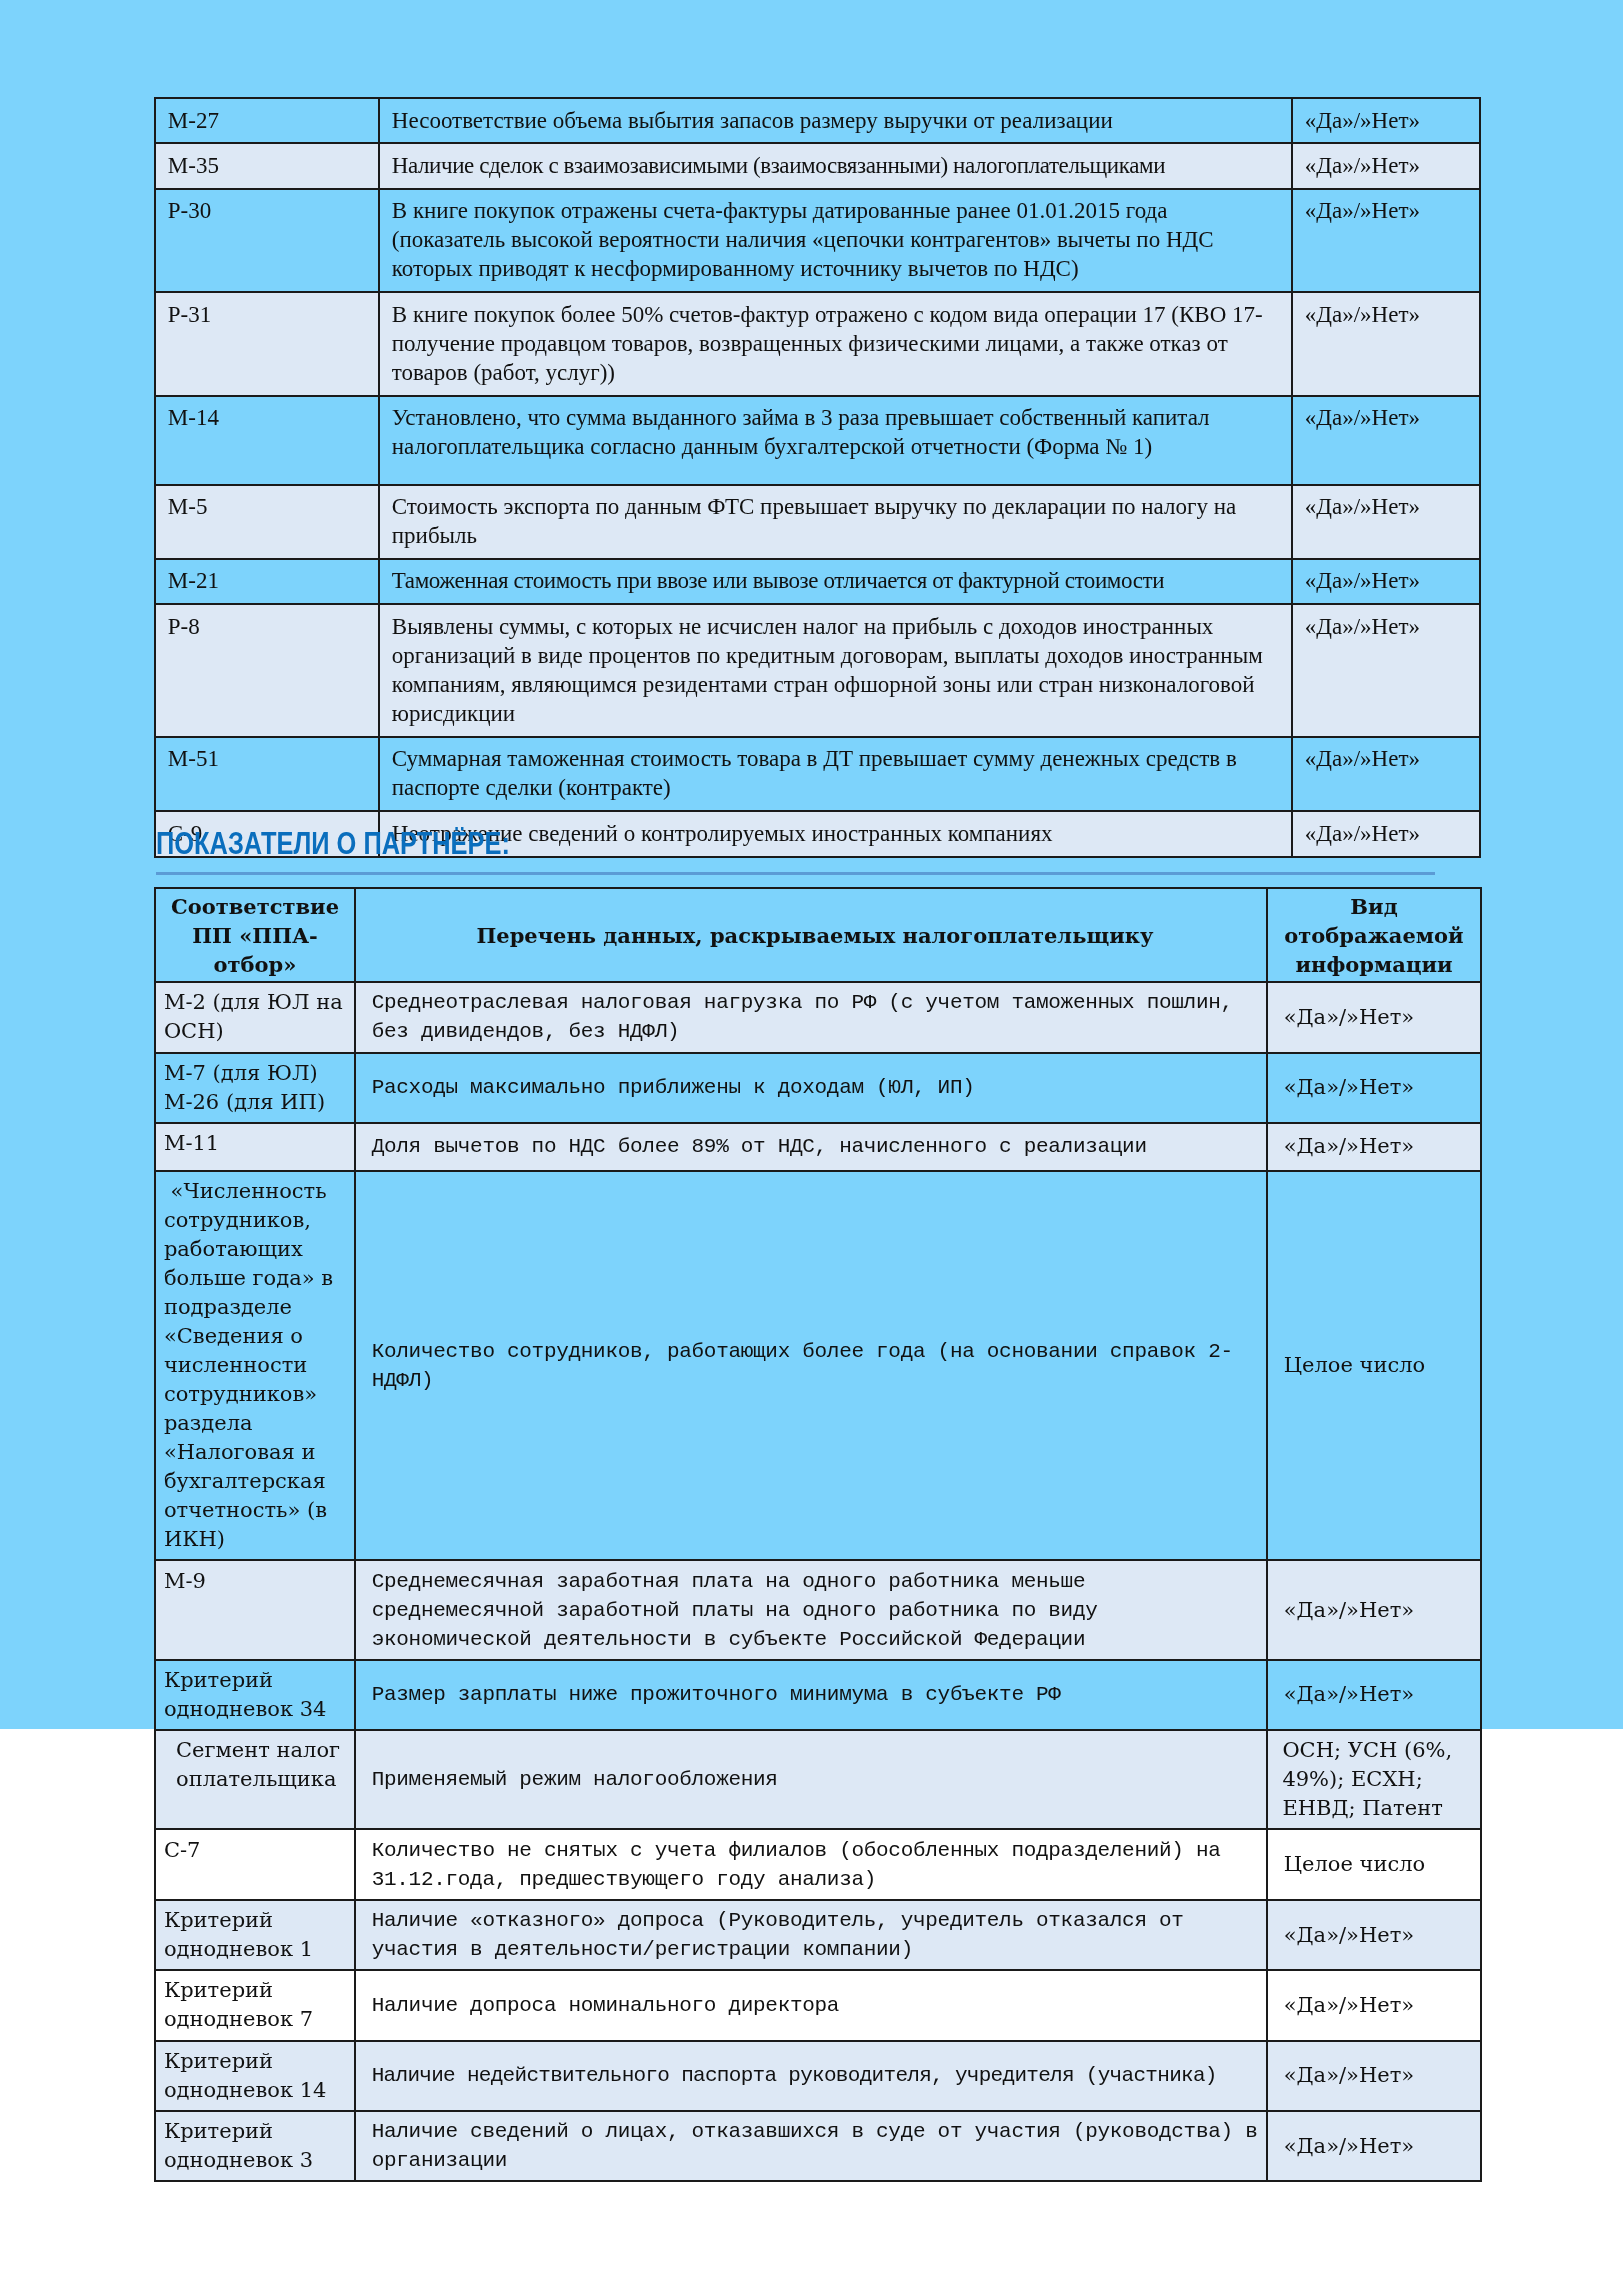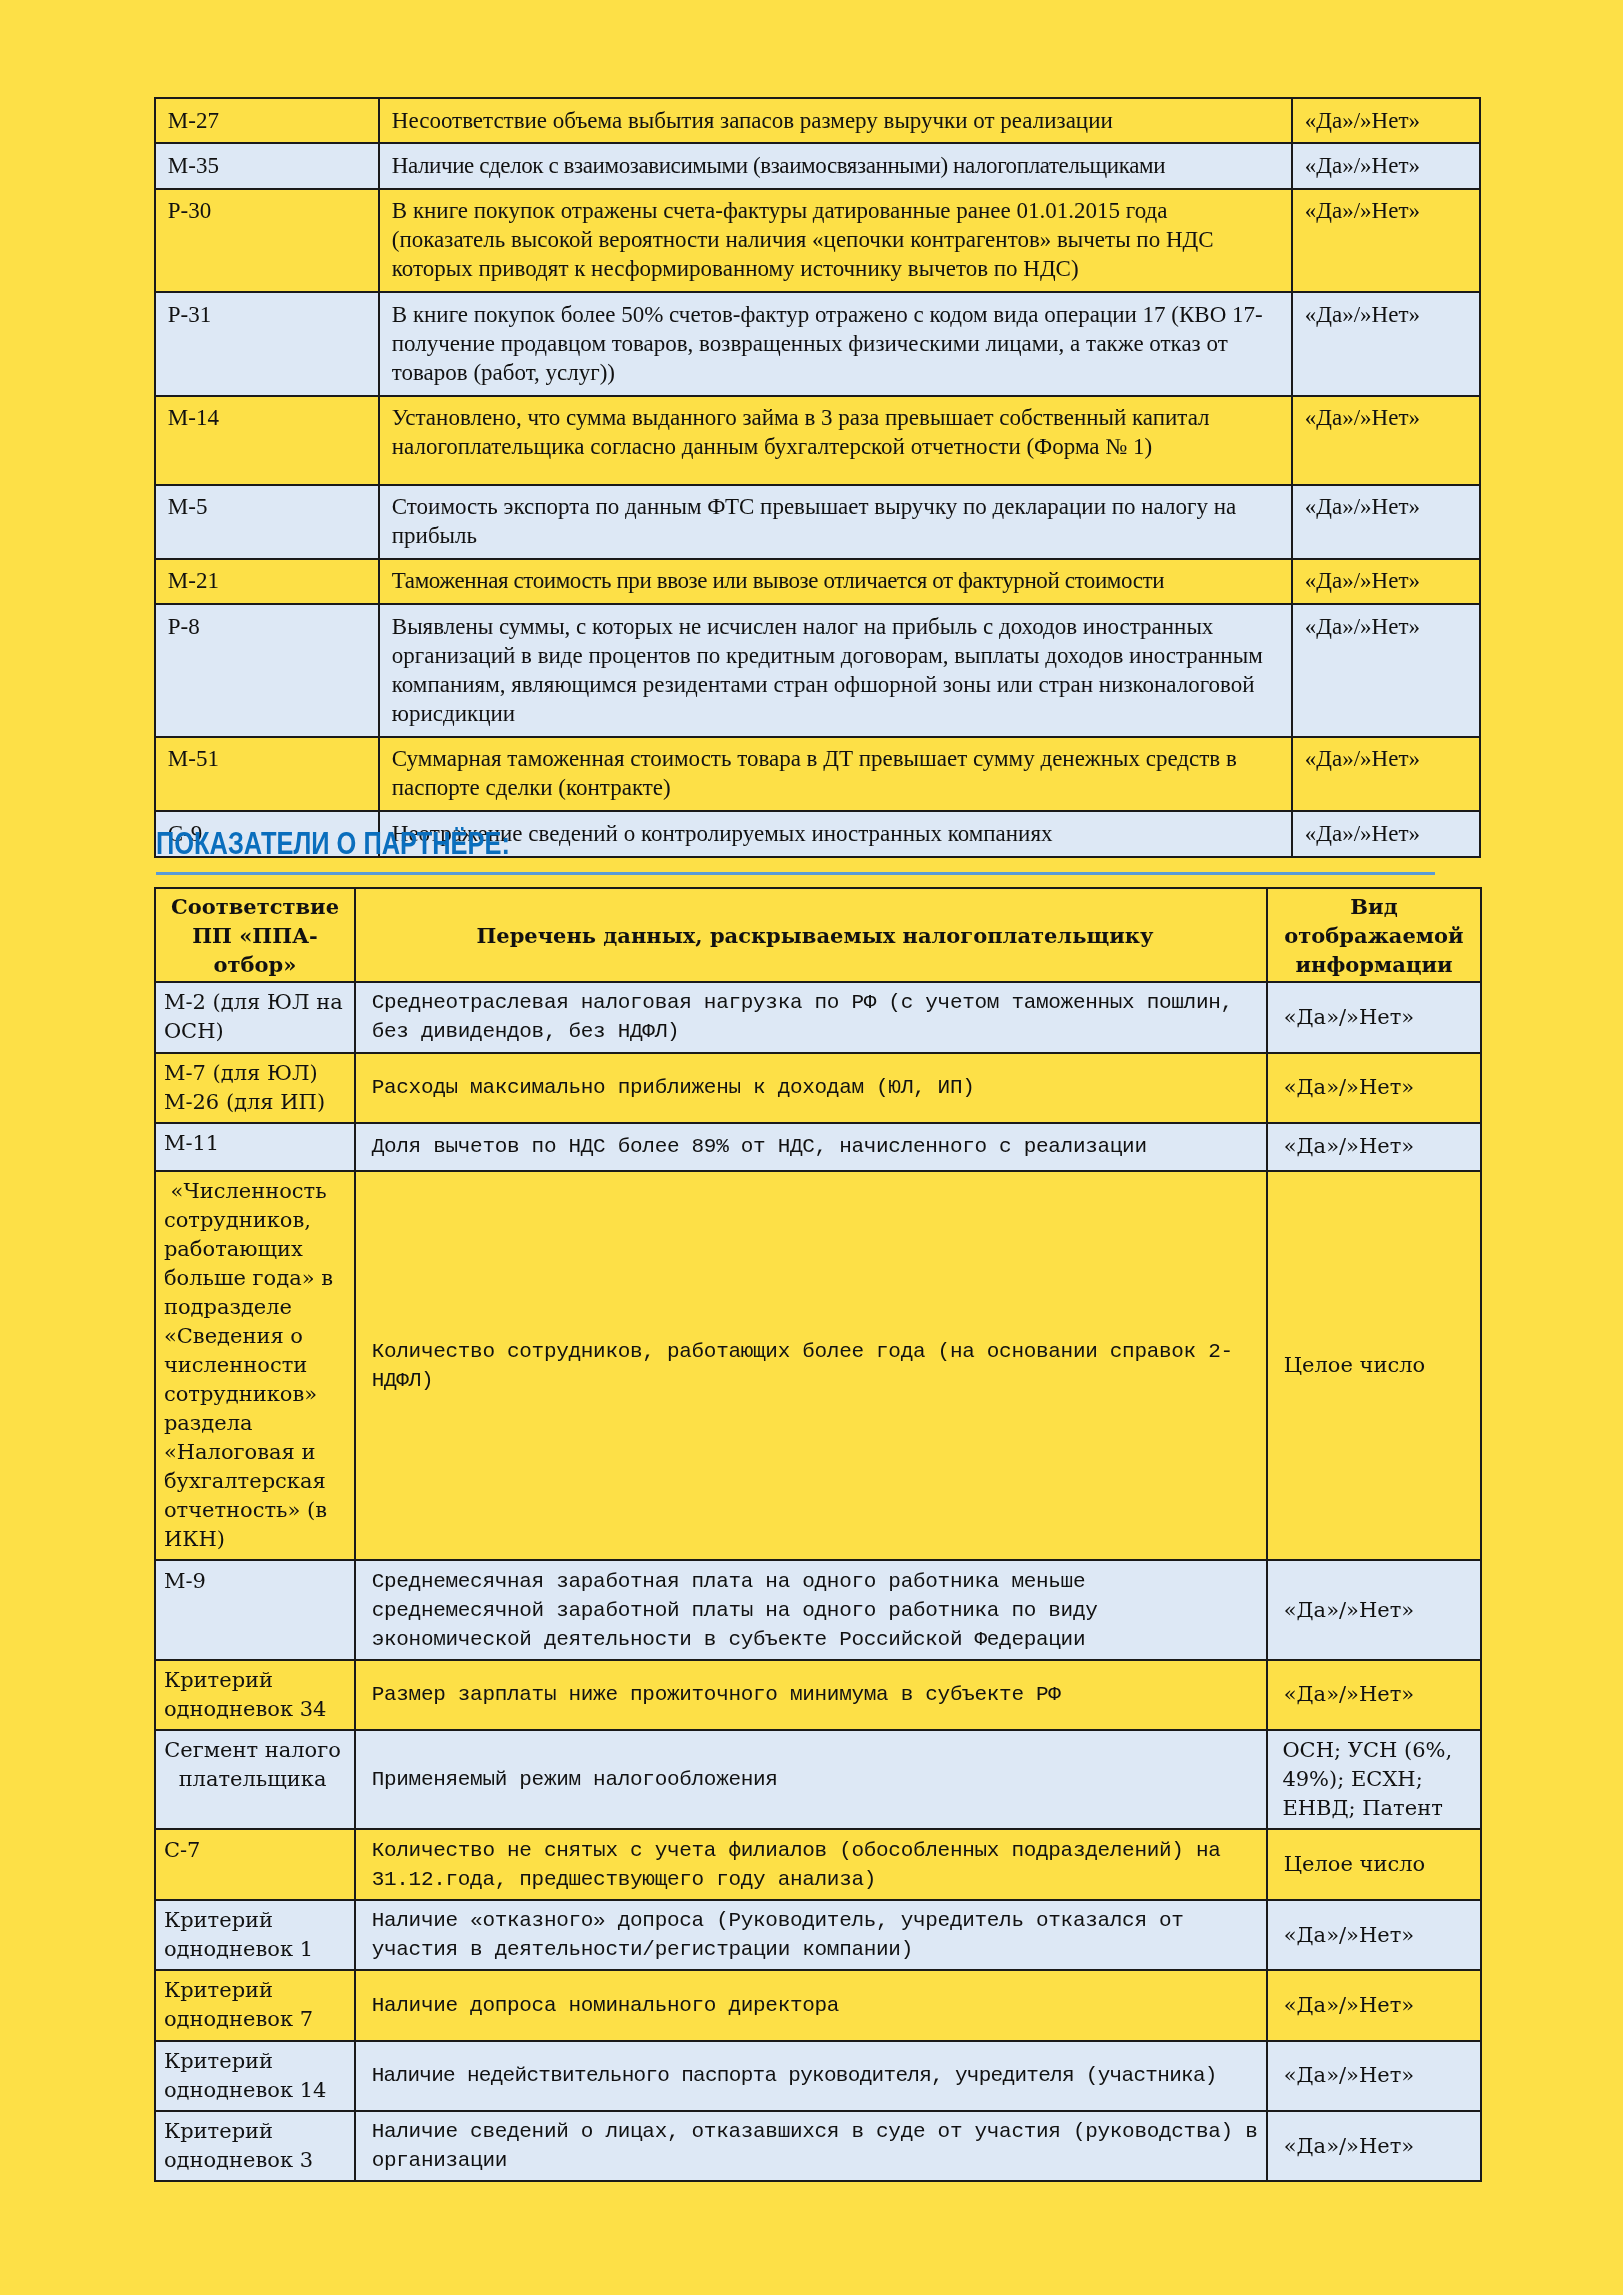--- a/index.html
+++ b/index.html
@@ -1,17 +1,17 @@
 <!DOCTYPE html>
 <html style="font-size:10.5px"><head>
 <meta charset="utf-8">
 <style>
   html, body { margin: 0; padding: 0; background: #ffffff; }
   body { width: 1623px; height: 2295px; position: relative; overflow: hidden; }
-  .page { position: absolute; left: 0; top: 0; width: 1623px; height: 2295px; background: #fde047; }
+  .page { position: absolute; left: 0; top: 0; width: 1623px; height: 1729px; background: #7dd3fc; }
 
   table { border-collapse: collapse; table-layout: fixed; position: absolute; }
   td, th { border: 2px solid #1a1a1a; vertical-align: top; color: #111; }
 
   
   #top-table { left: 154px; top: 97px; width: 1326px; }
   #top-table td { font-family: "Liberation Serif", serif; font-size: 23px; line-height: 29px; padding: 6.5px 10.5px 7.9px 11.8px; }
   #top-table col.c1 { width: 224px; }
   #top-table col.c2 { width: 913px; }
   #top-table col.c3 { width: 188px; }
@@ -143,21 +143,21 @@
         <td style="padding-left:7.9px">М-9</td>
         <td class="txt">Среднемесячная заработная плата на одного работника меньше среднемесячной заработной платы на одного работника по виду экономической деятельности в субъекте Российской Федерации</td>
         <td class="mid">«Да»/»Нет»</td>
       </tr>
       <tr style="height:64px">
         <td style="padding-left:7.9px">Критерий однодневок 34</td>
         <td class="txt mid">Размер зарплаты ниже прожиточного минимума в субъекте РФ</td>
         <td class="mid">«Да»/»Нет»</td>
       </tr>
       <tr class="alt" style="height:93px">
-        <td style="padding-left:3px; word-break:break-all;text-align:center;">Сегмент налогоплательщика</td>
+        <td style="padding-left:20px; word-break:break-all;">Сегмент налогоплательщика</td>
         <td class="txt mid">Применяемый режим налогообложения</td>
         <td style="padding-left:14.4px">ОСН; УСН (6%, 49%); ЕСХН; ЕНВД; Патент</td>
       </tr>
       <tr style="height:64px">
         <td style="padding-left:7.9px">С-7</td>
         <td class="txt">Количество не снятых с учета филиалов (обособленных подразделений) на 31.12.года, предшествующего году анализа)</td>
         <td class="mid">Целое число</td>
       </tr>
       <tr class="alt" style="height:64px">
         <td style="padding-left:7.9px">Критерий однодневок 1</td>

